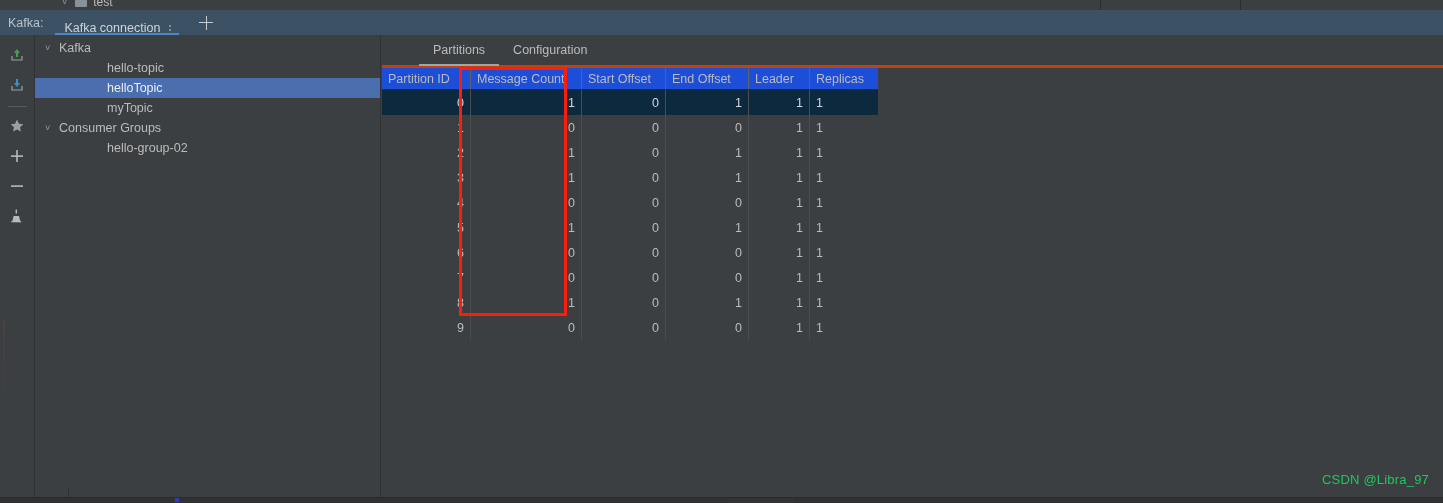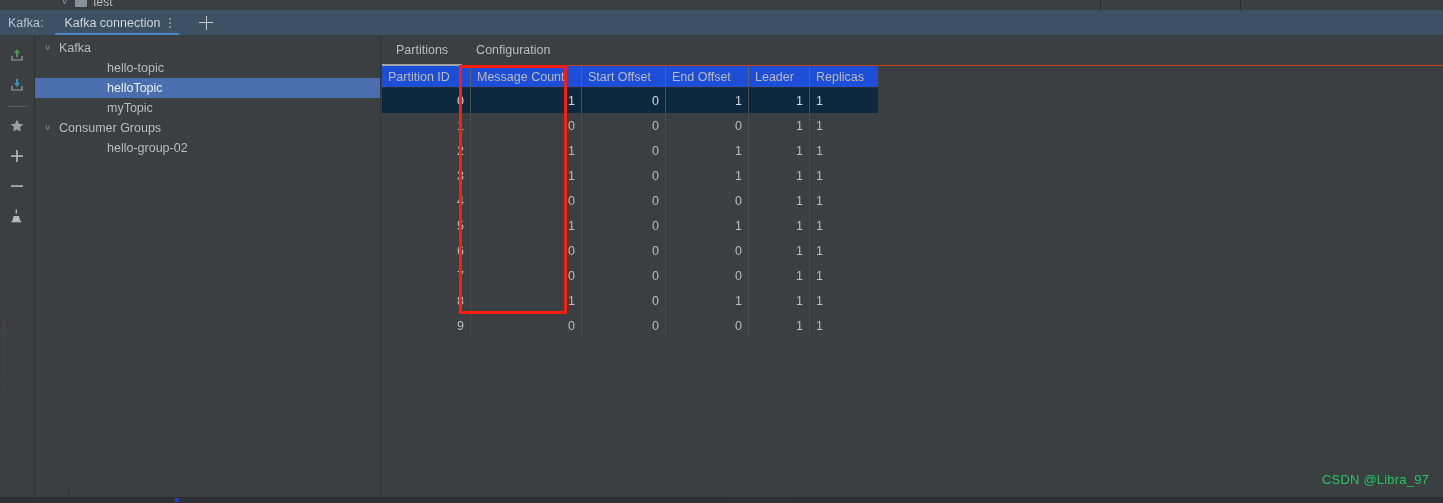--- a/index.html
+++ b/index.html
@@ -76,21 +76,21 @@
     font-size: 12.5px;
     color: #b7c2cc;
     margin-left: 8px;
     margin-right: 12px;
     white-space: nowrap;
   }
   .tab {
     position: relative;
     height: 25px;
     display: flex;
-    align-items: center;
+    align-items: flex-end;
     padding: 0 8px 0 9px;
     cursor: default;
   }
   .tab .tab-label {
     font-size: 12.5px;
     color: #ced5dc;
     white-space: nowrap;
   }
   .tab .tab-dots {
     margin-left: 9px;
@@ -207,21 +207,22 @@
     left: 382px; top: 35px;
     width: 1061px; height: 468px;
     background: #3c3f41;
     overflow: hidden;
   }
   .inner-tabs {
     position: relative;
     height: 30px;
     display: flex;
     align-items: center;
-    border-bottom: 1px solid #c2410c;
+    border-bottom: 3px solid #c2410c;
+    padding-left: 37px;
   }
   .inner-tab {
     position: relative;
     height: 30px;
     display: flex;
     align-items: center;
     padding: 0 14px;
     font-size: 12.5px;
     color: #bbbbbb;
     cursor: default;

